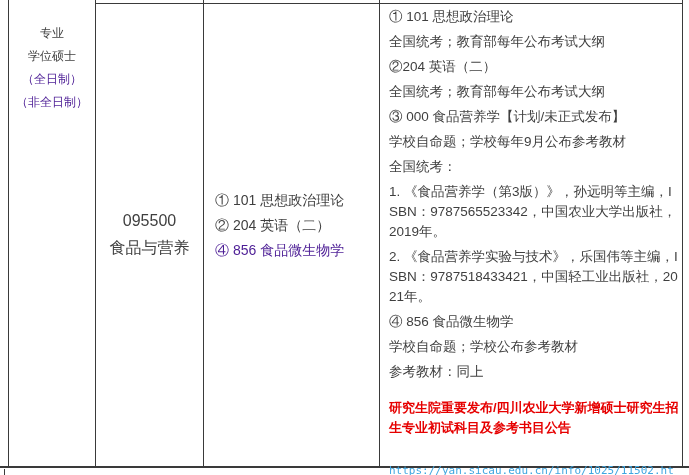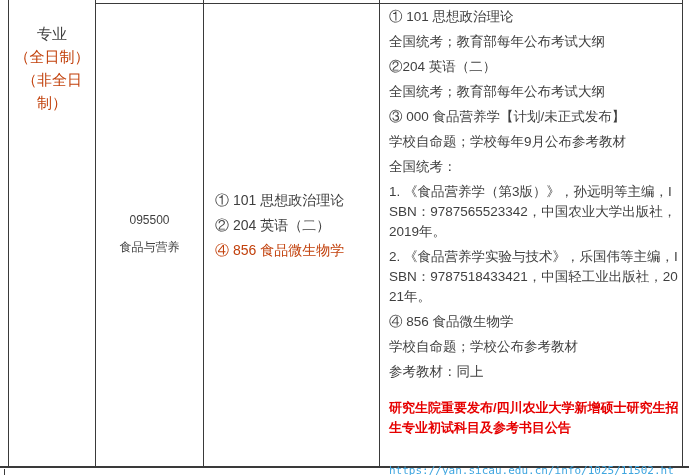--- a/index.html
+++ b/index.html
@@ -17,50 +17,50 @@
     color: #3f3f3f;
   }
   .vline { position: absolute; width: 1px; background: #3a3a3a; }
   .hline { position: absolute; height: 1px; background: #3a3a3a; }
 
   
   .cell-program {
     position: absolute;
     left: 9px; top: 22px; width: 86px;
     text-align: center;
-    font-size: 15px;
+    font-size: 12px;
     line-height: 23px;
   }
   
   .cell-major {
     position: absolute;
     left: 96px; top: 207px; width: 107px;
     text-align: center;
-    font-size: 12px;
+    font-size: 16px;
     line-height: 27px;
   }
   
   .cell-subjects {
     position: absolute;
     left: 215px; top: 188px; width: 162px;
     font-size: 14px;
     line-height: 25px;
   }
   
   .cell-details {
     position: absolute;
     left: 389px; top: 7px; width: 291px;
     font-size: 13.5px;
   }
   .cell-details p {
     margin: 0 0 5px 0;
     line-height: 20px;
     word-break: break-all;
   }
-  .red { color: #c2410c; }
+  .red { color: #4c1d95; }
   .announcement {
     margin-top: 16px !important;
     color: #e60000;
     font-weight: bold;
     font-size: 13px;
   }
   .url-link {
     display: inline-block;
     margin-top: 21px;
     font-family: "DejaVu Sans Mono", monospace;
@@ -79,20 +79,21 @@
   <div class="vline" style="left:95px; top:0; height:466px;"></div>
   <div class="vline" style="left:203px; top:0; height:466px;"></div>
   <div class="vline" style="left:379px; top:0; height:466px;"></div>
   <div class="vline" style="left:682px; top:0; height:467px;"></div>
   <div class="hline" style="left:95px; top:3px; width:588px;"></div>
   <div class="hline" style="left:0; top:466px; width:689px; height:2px;"></div>
   <div class="vline" style="left:4px; top:469px; height:6px;"></div>
 
   <div class="cell-program">
     <div>专业</div>
+    <div>学位硕士</div>
     <div class="red">（全日制）</div>
     <div class="red">（非全日制）</div>
   </div>
 
   <div class="cell-major">
     <div>095500</div>
     <div>食品与营养</div>
   </div>
 
   <div class="cell-subjects">

